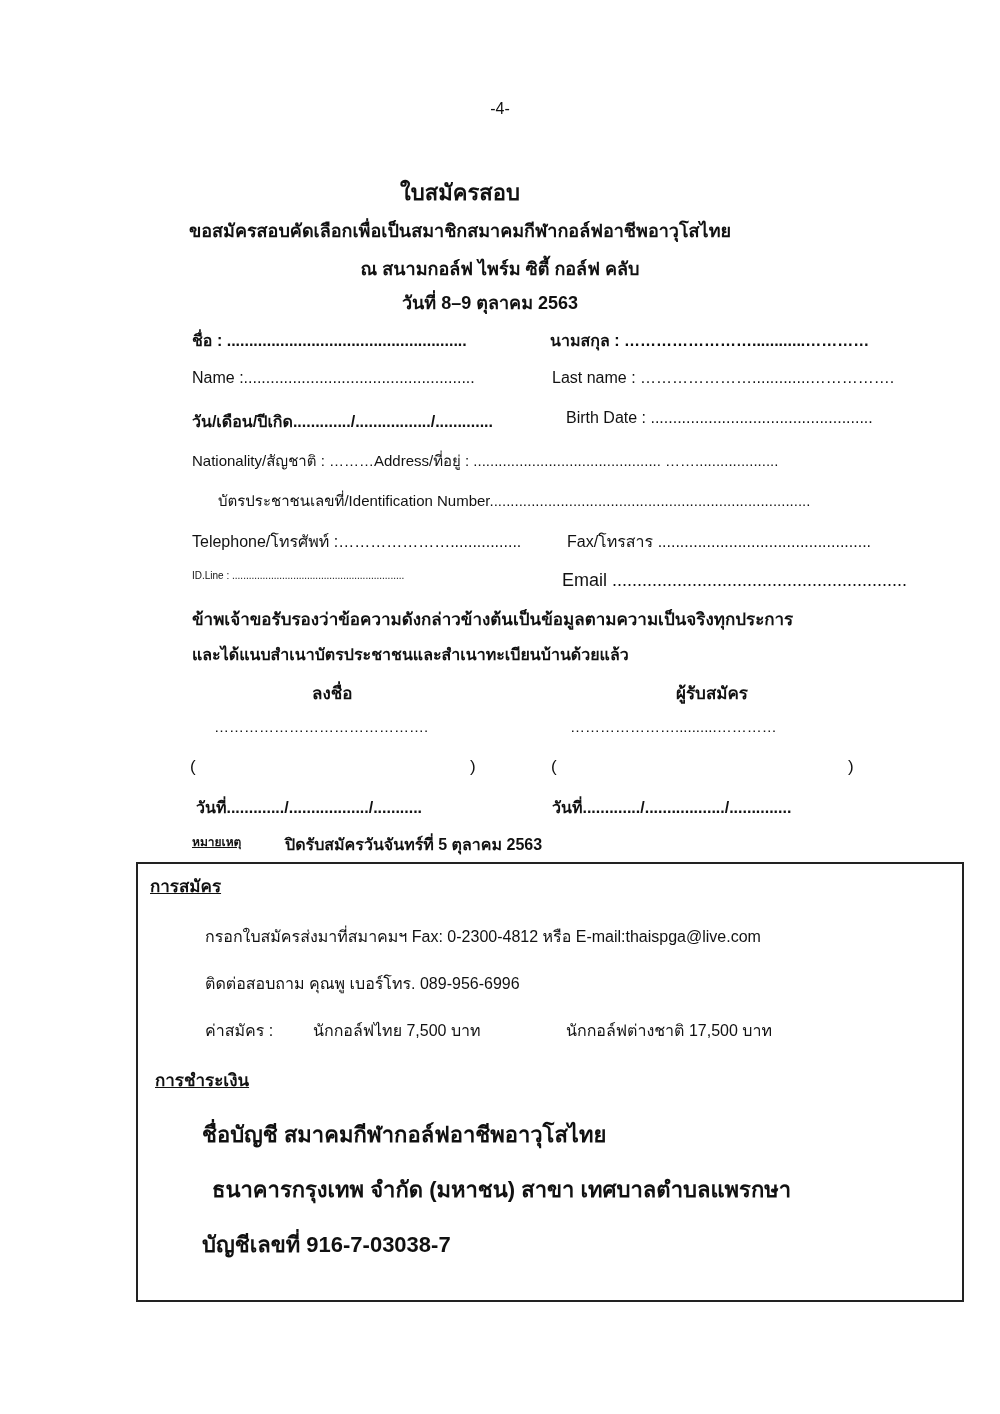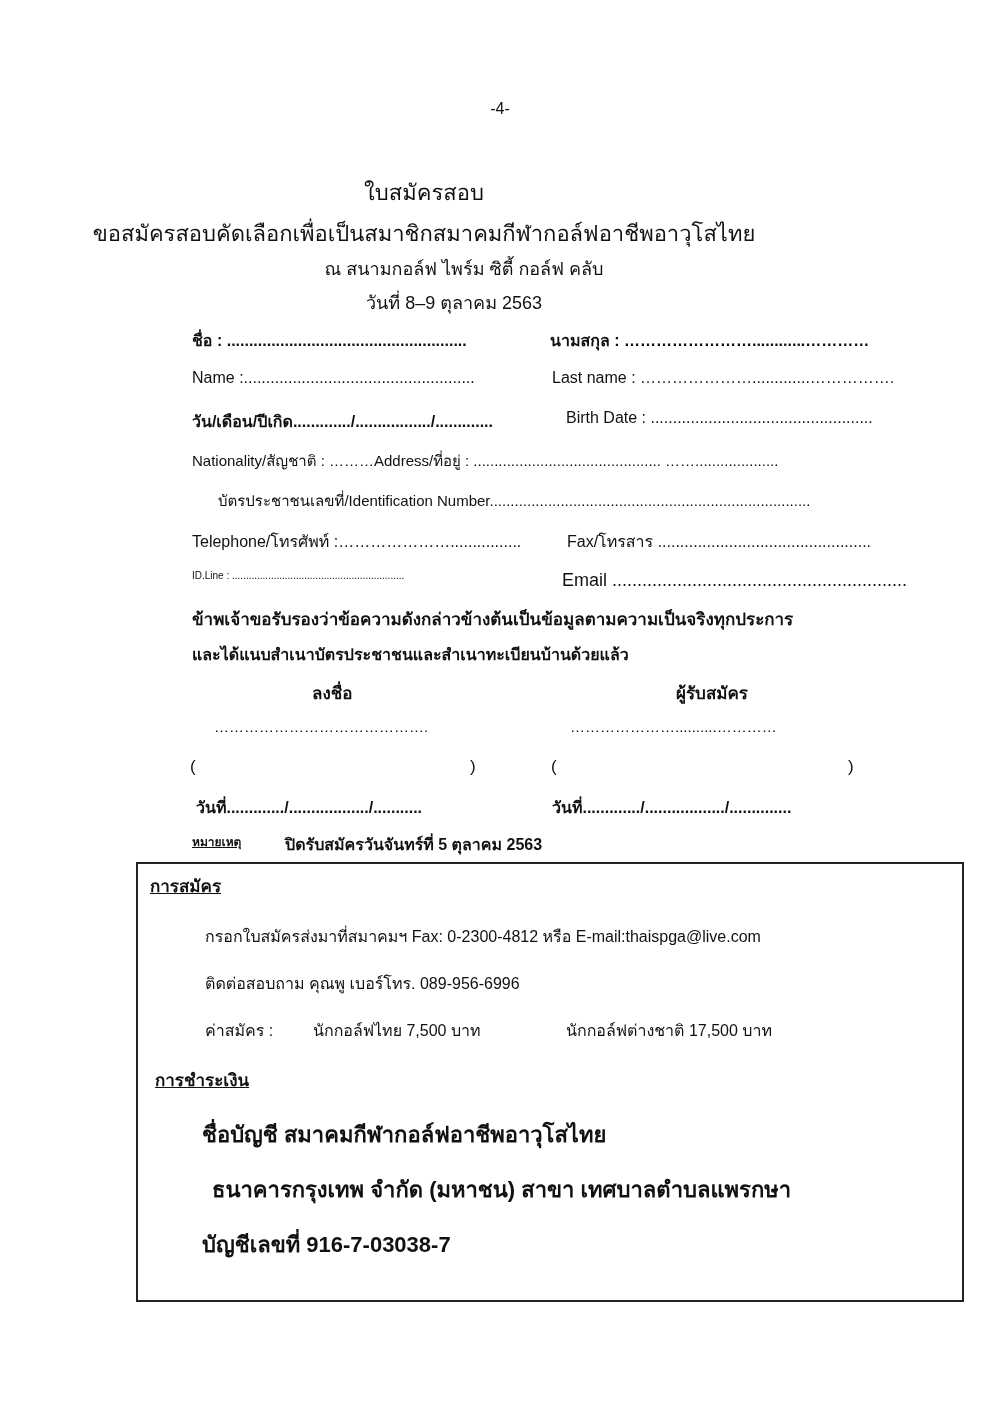--- a/index.html
+++ b/index.html
@@ -1,22 +1,22 @@
 <!DOCTYPE html>
 <html><head>
 <meta charset="utf-8">
 <style>
   html, body { margin: 0; padding: 0; background: #ffffff; }
   body { width: 1000px; height: 1414px; position: relative; overflow: hidden;
          font-family: "Liberation Sans", "DejaVu Sans", sans-serif; color: #111; }
   .abs { position: absolute; white-space: nowrap; }
   .pageno { top: 100px; left: 0; width: 1000px; text-align: center; font-size: 16px; }
-  .title { left: 0; width: 848px; text-align: center; font-weight: normal; }
+  .title { left: 0; width: 848px; text-align: center; font-weight: bold; padding-left: 36px; }
   .t1 { top: 175px; font-size: 22px; }
-  .t2 { top: 216px; font-size: 22px; }
+  .t2 { top: 216px; font-size: 18px; }
   .t3 { top: 254px; font-size: 18px; left: 40px; }
   .t4 { top: 288px; font-size: 18px; left: 30px; }
   .fl { font-size: 16px; }
   .bold { font-weight: bold; }
   .u { text-decoration: underline; }
   .box { position: absolute; left: 136px; top: 862px; width: 828px; height: 440px;
          border: 2px solid #222; box-sizing: border-box; }
   .big { font-size: 22px; font-weight: bold; }
 </style>
 </head>

